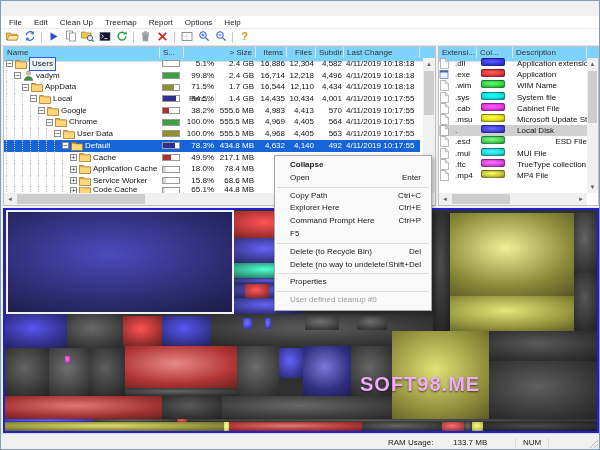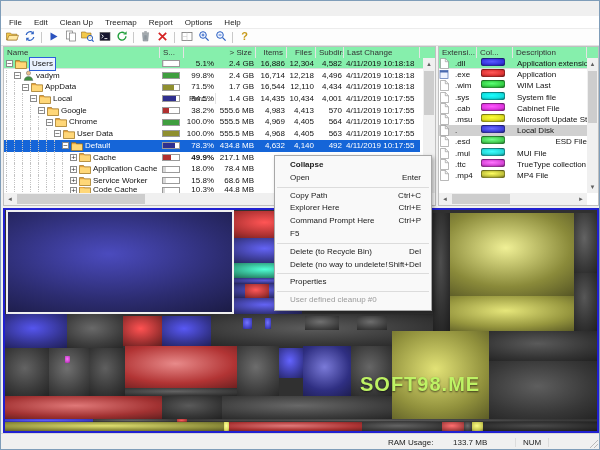--- a/index.html
+++ b/index.html
@@ -15,21 +15,21 @@
   .menubar{position:absolute;left:0;top:15px;width:100%;height:13px;background:#fff;display:flex;align-items:center;padding-left:2px;border-bottom:1px solid #ececec;}
   .menu-item{padding:0 6px;font-size:8px;color:#222;}
   
   .toolbar{position:absolute;left:0;top:28px;width:100%;height:17px;background:#fdfdfd;display:flex;align-items:center;padding-left:3px;border-bottom:1px solid #e2e2e2;}
   .tb-btn{width:15px;height:14px;display:flex;align-items:center;justify-content:center;margin:0 1px;}
   .tb-sep{width:1px;height:11px;background:#c9c9c9;margin:0 3px;}
   
   .panel{position:absolute;top:45px;height:160px;background:#fff;border:1px solid #c0c0c0;overflow:hidden;}
   #dir-panel{left:2px;width:433px;}
   #ext-panel{left:437px;width:161px;}
-  .lv-header{position:absolute;left:0;top:0;right:0;height:22px;background:#86efac;border-bottom:1px solid #e0e0e0;display:flex;}
+  .lv-header{position:absolute;left:0;top:0;right:0;height:15px;background:#7dd3fc;border-bottom:1px solid #e0e0e0;display:flex;}
   .hcell{height:11px;line-height:11px;padding:0 3px;color:#333;border-right:1px solid #e4e4e4;overflow:hidden;white-space:nowrap;flex:none;}
   .rows{position:absolute;left:0;top:11px;}
   .tree-row{display:flex;height:11.7px;line-height:11.7px;white-space:nowrap;align-items:center;}
   .tree-row.partial{height:7px;overflow:hidden;}
   .tree-row.sel{background:#1565d8;color:#fff;}
   .cell{flex:none;overflow:hidden;padding:0 2px;}
   .num{text-align:right;}
   .indent{display:inline-block;width:8px;height:11.7px;border-left:1px dotted #c3c3c3;flex:none;}
   .expander{flex:none;width:7px;height:7px;border:1px solid #8a8a8a;background:#fff;color:#333;font-size:8px;line-height:5px;text-align:center;margin:0 2px 0 0;}
   .tree-row.sel .expander{color:#333;}
@@ -42,21 +42,21 @@
   .ext-row.sel{background:#d0d0d0;}
   .pill{width:24px;height:8px;border-radius:2px;border:1px solid rgba(0,0,0,.35);}
   
   .vscroll{position:absolute;right:0;top:11px;width:12px;background:#f0f0f0;}
   .hscroll{position:absolute;left:0;bottom:0;height:12px;background:#f0f0f0;display:flex;align-items:center;}
   .sb-btn{width:12px;height:12px;display:flex;align-items:center;justify-content:center;font-size:6px;color:#606060;background:#f0f0f0;flex:none;}
   .sb-thumb{background:#cdcdcd;}
   
   #treemap{position:absolute;left:2px;top:207px;width:596px;height:225px;border:2px solid #2020d0;background:#303030;overflow:hidden;}
   .tm-block{position:absolute;}
-  #watermark{position:absolute;left:355px;top:163px;font-size:20px;font-weight:bold;color:#bef264;letter-spacing:1px;text-shadow:0 1px 2px rgba(0,0,0,.6);}
+  #watermark{position:absolute;left:355px;top:163px;font-size:20px;font-weight:bold;color:#f0abfc;letter-spacing:1px;text-shadow:0 1px 2px rgba(0,0,0,.6);}
   
   #context-menu{position:absolute;left:273px;top:154px;width:158px;background:#f9f9f9;border:1px solid #a8a8a8;box-shadow:2px 2px 4px rgba(0,0,0,.3);padding:3px 0;z-index:50;}
   .cm-item{height:12.8px;line-height:12.8px;padding:0 10px 0 15px;display:flex;color:#1a1a1a;}
   .cm-item .lab{flex:1;overflow:hidden;white-space:nowrap;}
   .cm-item .sc{color:#1a1a1a;}
   .cm-item.bold .lab{font-weight:bold;}
   .cm-item.disabled{color:#9b9b9b;}
   .cm-sep{height:1px;background:#dcdcdc;margin:2px 2px;}
   
   .statusbar{position:absolute;left:0;bottom:0;width:100%;height:16px;background:#f0f0f0;border-top:1px solid #d8d8d8;font-size:8px;color:#222;}
@@ -420,21 +420,21 @@
                 <path d="M.5 1.5h4l1 1.3h6V9.5H.5z" fill="none" stroke="#8a6414" stroke-width=".6"></path>
               </svg>
             </span>
             <span class="name-text">Cache</span>
           </div>
           <div class="cell" style="width: 24px;">
             <div class="barbox">
               <div style="width: 50%; background: rgb(176, 48, 48);"></div>
             </div>
           </div>
-          <div class="cell num" style="width: 32px; font-weight: bold;">49.9%</div>
+          <div class="cell num" style="width: 32px;">49.9%</div>
           <div class="cell num" style="width: 40px;">217.1 MB</div>
           <div class="cell num" style="width: 31px;"></div>
           <div class="cell num" style="width: 29px;"></div>
           <div class="cell num" style="width: 28px;"></div>
           <div class="cell" style="width: 76px;"></div>
         </div>
         <div class="tree-row">
           <div class="cell" style="width: 156px; display: flex; align-items: center;">
             <span class="indent"></span>
             <span class="indent"></span>
@@ -516,21 +516,21 @@
                 <path d="M.5 1.5h4l1 1.3h6V9.5H.5z" fill="none" stroke="#8a6414" stroke-width=".6"></path>
               </svg>
             </span>
             <span class="name-text">Code Cache</span>
           </div>
           <div class="cell" style="width: 24px;">
             <div class="barbox">
               <div style="width: 10%; background: rgb(216, 216, 216);"></div>
             </div>
           </div>
-          <div class="cell num" style="width: 32px;">10.3%</div>
+          <div class="cell num" style="width: 32px;">65.1%</div>
           <div class="cell num" style="width: 40px;">44.8 MB</div>
           <div class="cell num" style="width: 31px;"></div>
           <div class="cell num" style="width: 29px;"></div>
           <div class="cell num" style="width: 28px;"></div>
           <div class="cell" style="width: 76px;"></div>
         </div>
       </div>
     <div class="vscroll" id="dir-vscroll" style="bottom:12px;">
       <div class="sb-btn">▲</div>
       <div class="sb-thumb" style="position:absolute;top:13px;left:1px;right:1px;height:44px;"></div>
@@ -573,21 +573,21 @@
         </div>
         <div class="ext-row">
           <span class="tree-icon" style="width: 12px;">
             <svg width="10" height="11" viewBox="0 0 10 11">
               <path d="M1.5 .5h4.8L9.5 3.7v6.8h-8z" fill="#fff" stroke="#8a8a8a" stroke-width=".6"></path>
               <path d="M6.3 .5v3.2h3.2" fill="none" stroke="#8a8a8a" stroke-width=".6"></path>
             </svg>
           </span>
           <span class="cell" style="width: 26px;">.wim</span>
           <span class="cell" style="width: 36px;"><span class="pill" style="display: inline-block; background: radial-gradient(95% 85% at 45% 42%, rgb(90, 255, 117) 0%, rgb(53, 208, 69) 55%, rgb(27, 104, 35) 100%);"></span></span>
-          <span class="cell" style="width: 74px;">WIM Last</span>
+          <span class="cell" style="width: 74px;">WIM Name</span>
         </div>
         <div class="ext-row">
           <span class="tree-icon" style="width: 12px;">
             <svg width="10" height="11" viewBox="0 0 10 11">
               <path d="M1.5 .5h4.8L9.5 3.7v6.8h-8z" fill="#fff" stroke="#8a8a8a" stroke-width=".6"></path>
               <path d="M6.3 .5v3.2h3.2" fill="none" stroke="#8a8a8a" stroke-width=".6"></path>
             </svg>
           </span>
           <span class="cell" style="width: 26px;">.sys</span>
           <span class="cell" style="width: 36px;"><span class="pill" style="display: inline-block; background: radial-gradient(95% 85% at 45% 42%, rgb(27, 255, 255) 0%, rgb(16, 222, 222) 55%, rgb(8, 111, 111) 100%);"></span></span>

